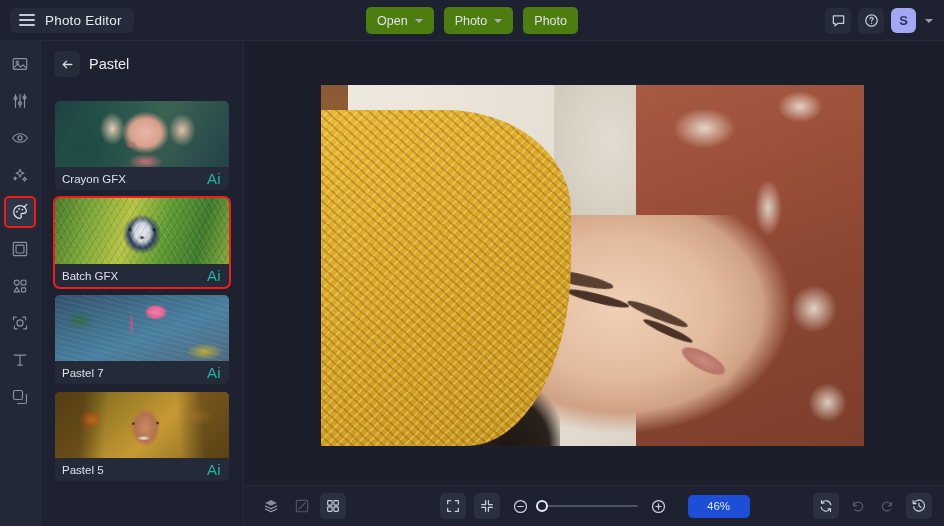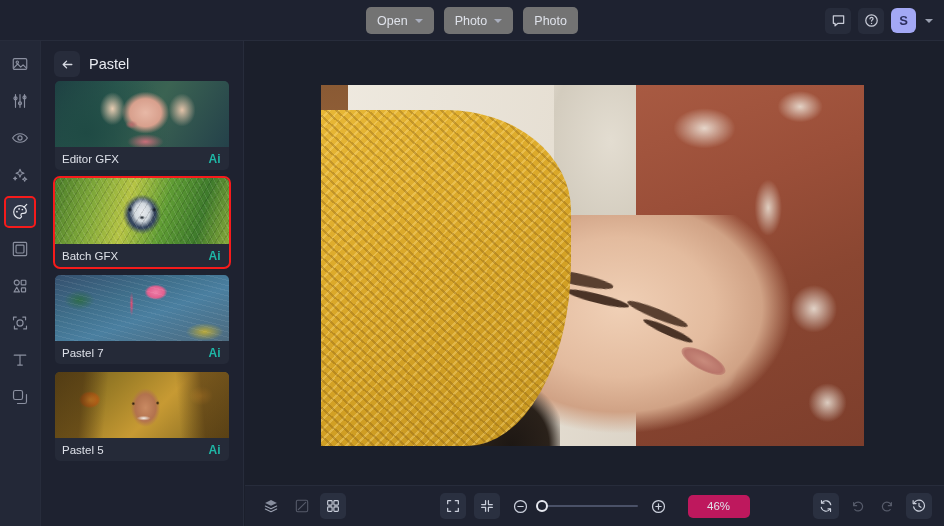--- a/index.html
+++ b/index.html
@@ -35,21 +35,21 @@
 
   .topcenter {
     position: absolute; left: 0; right: 0; top: 0; height: 41px;
     display: flex; align-items: center; justify-content: center; gap: 10px;
     pointer-events: none;
   }
   .topbtn {
     pointer-events: auto;
     display: flex; align-items: center; gap: 7px;
     height: 27px; padding: 0 11px;
-    background: #737373; border-radius: 5px;
+    background: #4d7c0f; border-radius: 5px;
     color: #dfe2ea; font-size: 12.5px;
   }
   .caret {
     width: 0; height: 0; margin-top: 1px;
     border-left: 4px solid transparent;
     border-right: 4px solid transparent;
     border-top: 4.5px solid #a9aebd;
   }
 
   .topright {
@@ -94,41 +94,41 @@
   }
 
   
   .panel {
     position: absolute; left: 41px; top: 41px; width: 203px; height: 485px;
     background: #1e2230; border-right: 1px solid #272c3b;
     overflow: hidden;
   }
   .panel-head {
     display: flex; align-items: center; gap: 9px;
-    padding: 10px 0 4px 13px;
+    padding: 10px 0 24px 13px;
   }
   .backbtn {
     width: 26px; height: 26px; border-radius: 6px; background: #272c3b;
     display: flex; align-items: center; justify-content: center;
   }
   .panel-title { color: #e8eaf0; font-size: 14.5px; }
 
   .cards { padding: 0 14px; display: flex; flex-direction: column; gap: 8px; }
   .card {
     background: #252a38; border-radius: 5px; overflow: hidden;
     position: relative;
   }
   .card.selected { outline: 2.5px solid #f61b1b; outline-offset: 0px; }
   .thumb { width: 100%; height: 66px; position: relative; overflow: hidden; }
   .card-foot {
     height: 23px; display: flex; align-items: center;
     justify-content: space-between; padding: 0 8px 0 7px;
   }
   .card-label { color: #dde0e8; font-size: 11.5px; }
-  .ai-badge { color: #1fb6a6; font-size: 12px; font-weight: bold; letter-spacing: .3px; }
+  .ai-badge { color: #1fb6a6; font-size: 15px; font-weight: normal; letter-spacing: .3px; }
 
   
   .t-pastelgfx {
     background:
       radial-gradient(ellipse 34px 30px at 52% 48%, #e7b8a6 0%, #d8a08d 46%, rgba(0,0,0,0) 70%),
       radial-gradient(ellipse 17px 22px at 33% 42%, #e8cdb2 0%, rgba(0,0,0,0) 75%),
       radial-gradient(ellipse 18px 22px at 73% 44%, #e3c3a9 0%, rgba(0,0,0,0) 75%),
       radial-gradient(circle at 18% 78%, #1f4a44 0%, rgba(0,0,0,0) 55%),
       linear-gradient(120deg, #1d3b42 0%, #2c5a50 30%, #3b6352 55%, #24414a 100%);
   }
@@ -291,32 +291,40 @@
     width: 96px; height: 2px; background: #4a5167; border-radius: 2px;
     position: relative;
   }
   .knob {
     position: absolute; left: -6px; top: 50%; transform: translateY(-50%);
     width: 12px; height: 12px; border-radius: 50%;
     background: #1e2230; border: 2px solid #e6e8ef;
   }
   .zoomval {
     min-width: 62px; height: 23px; border-radius: 5px;
-    background: #be185d; color: #dfe2ea; font-size: 11.5px;
+    background: #1d4ed8; color: #dfe2ea; font-size: 11.5px;
     display: flex; align-items: center; justify-content: center;
     margin-left: 8px;
   }
   svg { stroke-linecap: round; stroke-linejoin: round; }
 </style>
 </head>
 <body>
 
 <div class="app">
 
   <div class="topbar">
+    <div class="brand">
+      <span class="hamburger">
+          <span></span>
+          <span></span>
+          <span></span>
+        </span>
+      <span class="brand-title">Photo Editor</span>
+    </div>
 
     <div class="topcenter">
       <div class="topbtn">
         <span>Open</span>
         <span class="caret"></span>
       </div>
       <div class="topbtn">
         <span>Photo</span>
         <span class="caret"></span>
       </div>
@@ -421,21 +429,21 @@
           <path d="M12.6 8H3.6M7 4.4L3.4 8 7 11.6"></path>
         </svg>
       </div>
       <div class="panel-title">Pastel</div>
     </div>
 
     <div class="cards">
       <div class="card">
         <div class="thumb t-pastelgfx"></div>
         <div class="card-foot">
-          <span class="card-label">Editor GFX</span>
+          <span class="card-label">Crayon GFX</span>
           <span class="ai-badge">Ai</span>
         </div>
       </div>
 
       <div class="card selected">
         <div class="thumb t-crayon"></div>
         <div class="card-foot">
           <span class="card-label">Batch GFX</span>
           <span class="ai-badge">Ai</span>
         </div>

